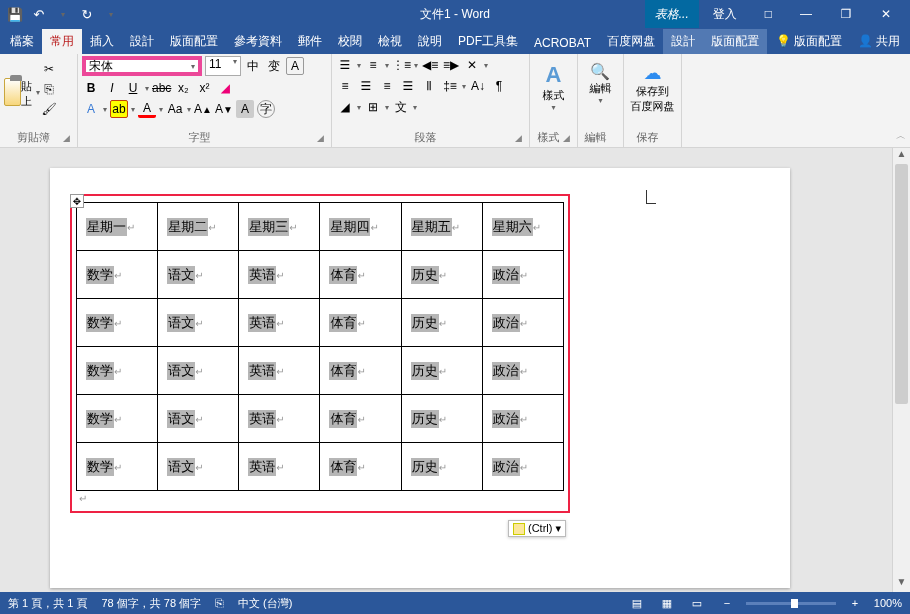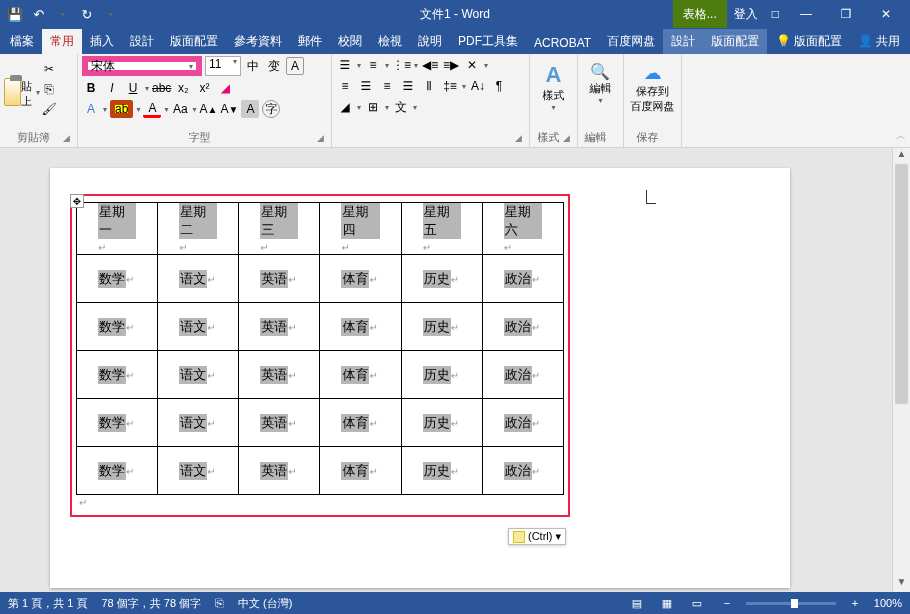--- a/index.html
+++ b/index.html
@@ -4,23 +4,23 @@
 <style>
 * { box-sizing: border-box; margin: 0; padding: 0; }
 body { font-family: "Microsoft YaHei", sans-serif; font-size: 12px; background: #fff; overflow: hidden; width: 910px; height: 614px; }
 
 
 .title-bar { background: #2b579a; height: 28px; display: flex; align-items: center; color: #fff; padding: 0 4px; position: relative; }
 .qat { display: flex; gap: 2px; align-items: center; }
 .qat-btn { width: 22px; height: 22px; display: flex; align-items: center; justify-content: center; cursor: pointer; font-size: 13px; }
 .title-center { position: absolute; left: 50%; transform: translateX(-50%); font-size: 12px; }
 .title-right { display: flex; align-items: center; margin-left: auto; gap: 0; }
-.title-right-item { padding: 0 7px; height: 28px; display: flex; align-items: center; cursor: pointer; font-size: 12px; }
+.title-right-item { padding: 0 14px; height: 28px; display: flex; align-items: center; cursor: pointer; font-size: 12px; }
 .win-btn { width: 40px; height: 28px; display: flex; align-items: center; justify-content: center; cursor: pointer; }
-.table-tools-label { background: #4d7c0f; padding: 0 10px; height: 28px; display:flex; align-items:center; }
+.table-tools-label { background: #0369a1; padding: 0 10px; height: 28px; display:flex; align-items:center;font-style:italic; }
 
 
 .tab-bar { background: #2b579a; height: 26px; display: flex; align-items: flex-end; color: #fff; padding: 0 2px; }
 .tab { padding: 4px 8px; font-size: 12px; cursor: pointer; }
 .tab.active { background: #f3f3f3; color: #b91c1c; }
 .tab-right { margin-left: auto; display: flex; align-items: center; height: 26px; }
 .tab-right-item { padding: 0 8px; display: flex; align-items: center; gap: 3px; cursor: pointer; font-size: 12px; }
 
 
 .ribbon { background: #f3f3f3; height: 94px; display: flex; border-bottom: 1px solid #d4d4d4; position: relative; }
@@ -32,46 +32,46 @@
 .clip-group { width: 78px; }
 .clip-main { display: flex; height: 72px; }
 .paste-large { width: 36px; display: flex; align-items: center; justify-content: center; cursor: pointer; }
 .paste-large .icon-box { width: 24px; height: 28px; background: linear-gradient(#fff,#f7d67b); border: 1px solid #c9a63d; border-radius: 2px; position: relative; }
 .paste-large .icon-box::before { content: ''; position: absolute; top: -4px; left: 5px; width: 12px; height: 6px; background: #888; border-radius: 2px 2px 0 0; }
 .clip-stack { display: flex; flex-direction: column; gap: 2px; padding-top: 4px; }
 .small-btn { width: 18px; height: 18px; display: flex; align-items: center; justify-content: center; cursor: pointer; font-size: 12px; }
 
 .font-group { width: 254px; }
 .font-row { display: flex; gap: 3px; align-items: center; margin-bottom: 3px; }
-.font-name { border: 6px solid #ec4899; background: #fff; height: 20px; width: 120px; padding: 0 3px; font-size: 12px; display:flex; align-items:center; justify-content:space-between; }
+.font-name { border: 4px solid #ec4899; background: #fff; height: 20px; width: 120px; padding: 0 3px; font-size: 12px; display:flex; align-items:center; justify-content:space-between; }
 .font-size { border: 1px solid #ababab; background: #fff; height: 20px; width: 36px; padding: 0 3px; font-size: 12px; display:flex; align-items:flex-start; justify-content:space-between; }
 .rb-btn { min-width: 18px; height: 18px; display: flex; align-items: center; justify-content: center; cursor: pointer; font-size: 12px; border-radius: 2px; }
 .dd { font-size: 8px; color: #666; }
 
 .para-group { width: 198px; }
 .style-group { width: 48px; }
 .edit-group { width: 46px; }
 .save-group { width: 58px; }
 
 .big-vert { display:flex; flex-direction:column; align-items:center; justify-content:flex-start; padding-top:6px; cursor:pointer; height:72px; }
 
 
 .doc-area { background: #e6e6e6; height: calc(614px - 28px - 26px - 94px - 22px); display: flex; position: relative; }
 .doc-main { flex: 1; overflow: auto; position: relative; padding: 20px 0 0 50px; }
 .page { background: #fff; width: 740px; min-height: 420px; box-shadow: 0 1px 3px rgba(0,0,0,.3); padding: 26px 100px 26px 20px; position: relative; }
 .red-box { border: 2px solid #e24; padding: 6px 4px; width: 500px; position: relative; }
 .table-move { position: absolute; left: -2px; top: -2px; width: 14px; height: 14px; border: 1px solid #999; background: #fff; font-size: 10px; display:flex; align-items:center; justify-content:center; cursor:move; }
 
 .word-table { border-collapse: collapse; width: 100%; background:#fff; }
-.word-table td { border: 1px solid #000; height: 48px; padding: 0 21px; position: relative; font-size: 13px; }
+.word-table td { border: 1px solid #000; height: 48px; padding: 0 9px; position: relative; font-size: 13px; }
 .cell-text { background: #b6b6b6; display: inline-block; padding: 0 1px; }
 .pmark { color: #999; font-size: 10px; }
 .cursor-mark { position:absolute; left:596px; top:22px; border-left:1px solid #333; border-bottom:1px solid #333; width:10px; height:14px; }
 
-.paste-dropdown { position: absolute; left: 458px; top: 360px; background:#fff; border:1px solid #bbb; font-size:11px; padding:1px 4px; display:flex; align-items:center; gap:3px; box-shadow:0 1px 3px rgba(0,0,0,.2); }
+.paste-dropdown { position: absolute; left: 458px; top: 352px; background:#fff; border:1px solid #bbb; font-size:11px; padding:1px 4px; display:flex; align-items:center; gap:3px; box-shadow:0 1px 3px rgba(0,0,0,.2); }
 
 .vscroll { width: 18px; background: #f0f0f0; border-left: 1px solid #d4d4d4; display:flex; flex-direction:column; }
 .vscroll-arrow { height: 16px; text-align:center; font-size:10px; color:#666; cursor:pointer; }
 .vscroll-track { flex:1; position:relative; }
 .vscroll-thumb { position:absolute; top:0; left:2px; right:2px; height:240px; background:#cdcdcd; border-radius:2px; cursor:pointer; }
 
 
 .status-bar { background: #2b579a; color: #fff; height: 22px; display: flex; align-items: center; padding: 0 8px; font-size: 11px; gap: 14px; }
 .status-right { margin-left: auto; display: flex; align-items: center; gap: 8px; }
 .view-btn { width: 22px; height: 16px; display:flex; align-items:center; justify-content:center; cursor:pointer; }
@@ -167,21 +167,21 @@
       <div class="rb-btn" style="text-decoration:underline;">U</div>
         <span class="dd">▾</span>
       <div class="rb-btn" style="text-decoration:line-through;">abc</div>
       <div class="rb-btn">x₂</div>
       <div class="rb-btn">x²</div>
       <div class="rb-btn" style="color:#e07;">◢</div>
     </div>
     <div class="font-row">
       <div class="rb-btn" style="color:#3a7bd5;">A</div>
         <span class="dd">▾</span>
-      <div class="rb-btn" style="background:#ff0;border:5px solid #c2410c;">ab</div>
+      <div class="rb-btn" style="background:#ff0;border:1px solid #c2410c;">ab</div>
         <span class="dd">▾</span>
       <div class="rb-btn" style="border-bottom:3px solid red;">A</div>
         <span class="dd">▾</span>
       <div class="rb-btn">Aa</div>
         <span class="dd">▾</span>
       <div class="rb-btn">A<sup>▲</sup></div>
       <div class="rb-btn">A<sub>▼</sub></div>
       <div class="rb-btn" style="background:#ccc;">A</div>
       <div class="rb-btn" style="border:1px solid #999;border-radius:50%;">字</div>
     </div>
@@ -214,20 +214,21 @@
       <div class="rb-btn">¶</div>
     </div>
     <div class="font-row">
       <div class="rb-btn">◢</div>
         <span class="dd">▾</span>
       <div class="rb-btn">⊞</div>
         <span class="dd">▾</span>
       <div class="rb-btn">文</div>
         <span class="dd">▾</span>
     </div>
+    <div class="group-label">段落</div>
     <div class="group-dlg">◢</div>
   </div>
 
   <div class="group style-group">
     <div class="big-vert">
       <div style="color:#5b9bd5;font-size:22px;font-weight:bold;">A</div>
       <div style="font-size:11px;">樣式</div>
       <span class="dd">▾</span>
     </div>
     <div class="group-label">樣式</div>

